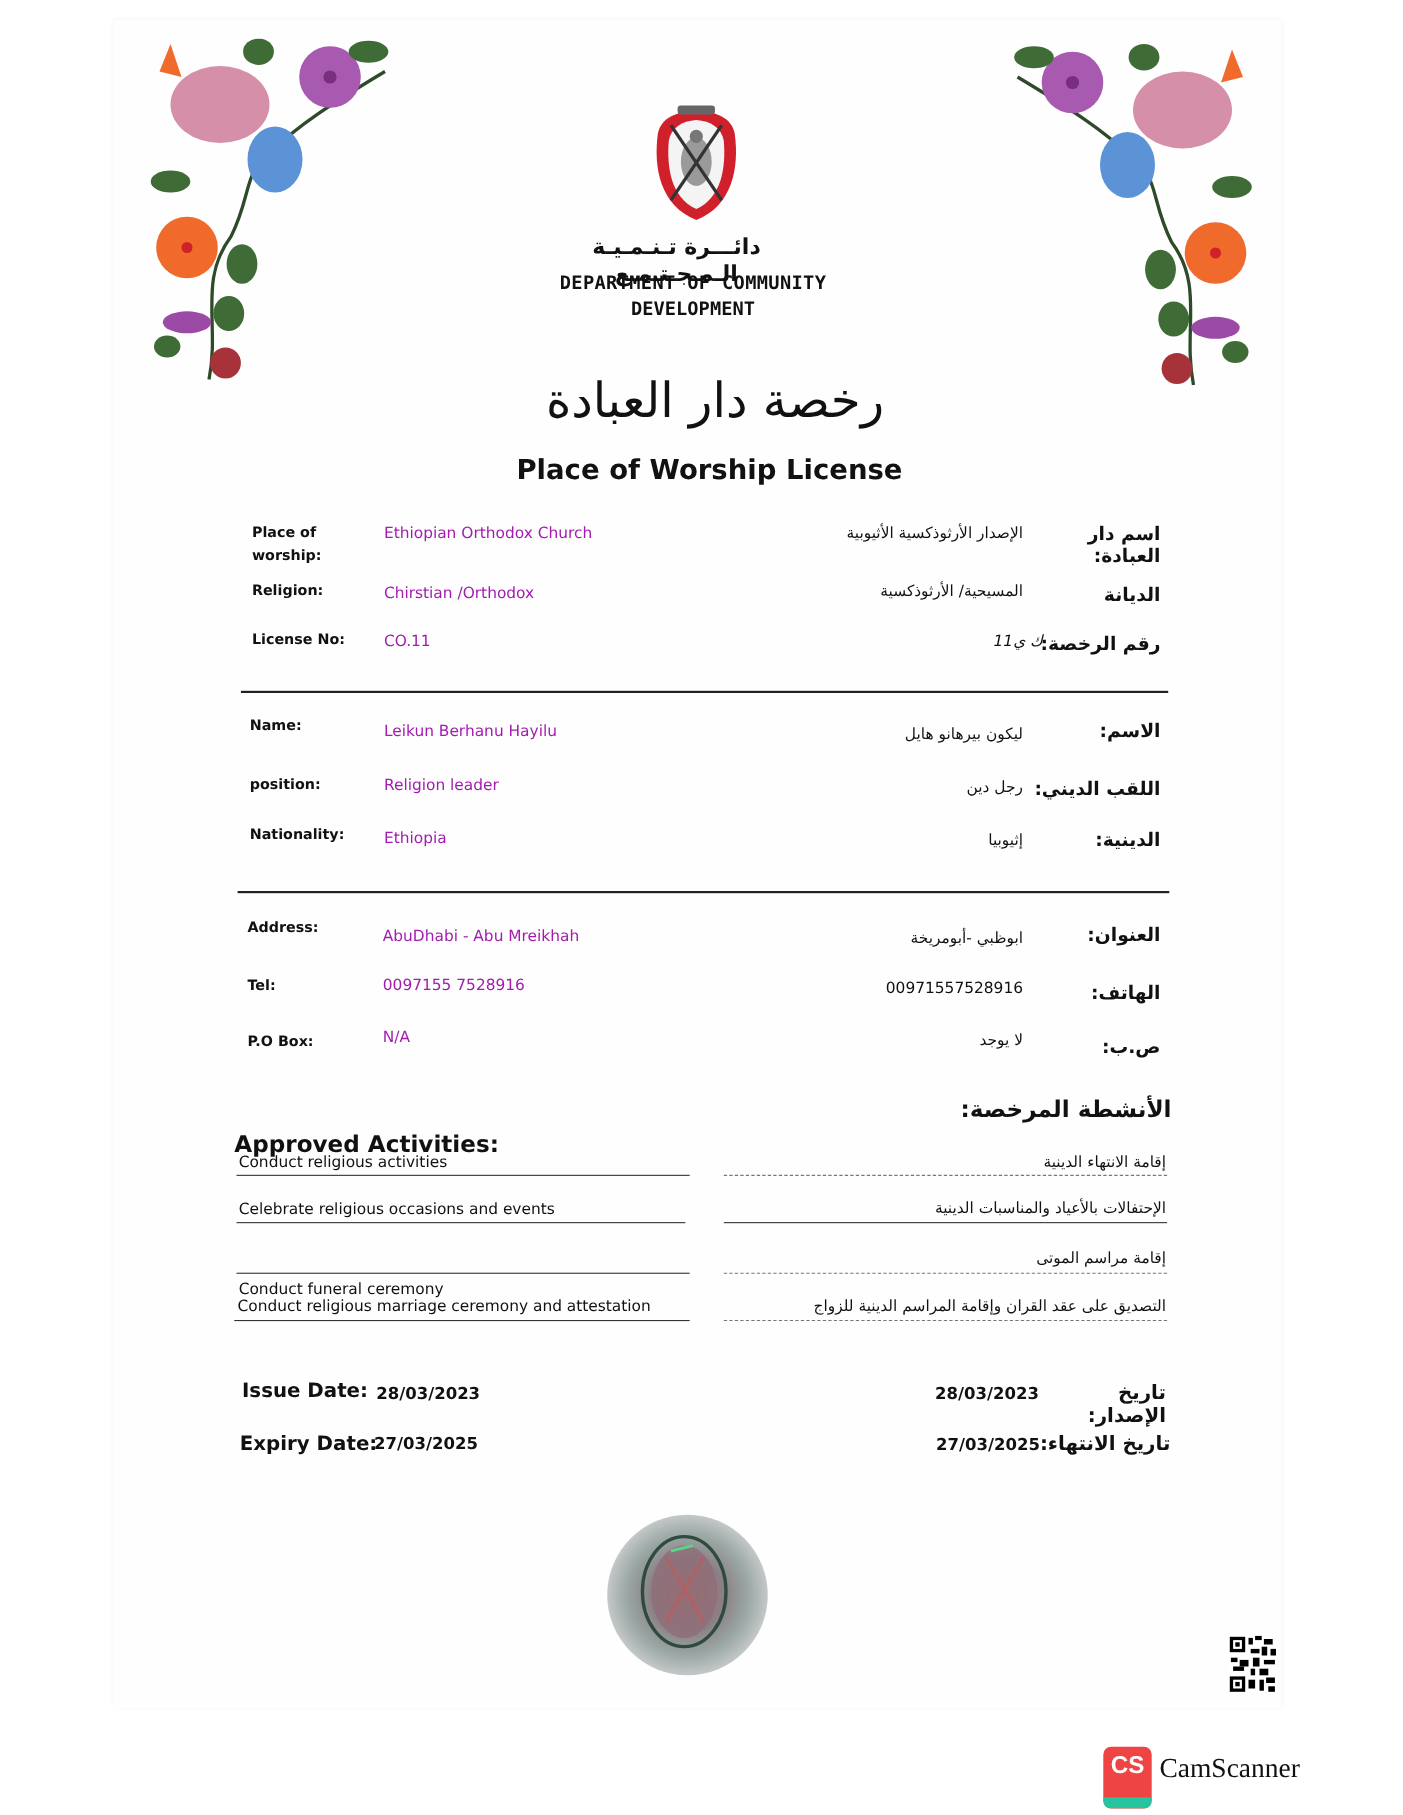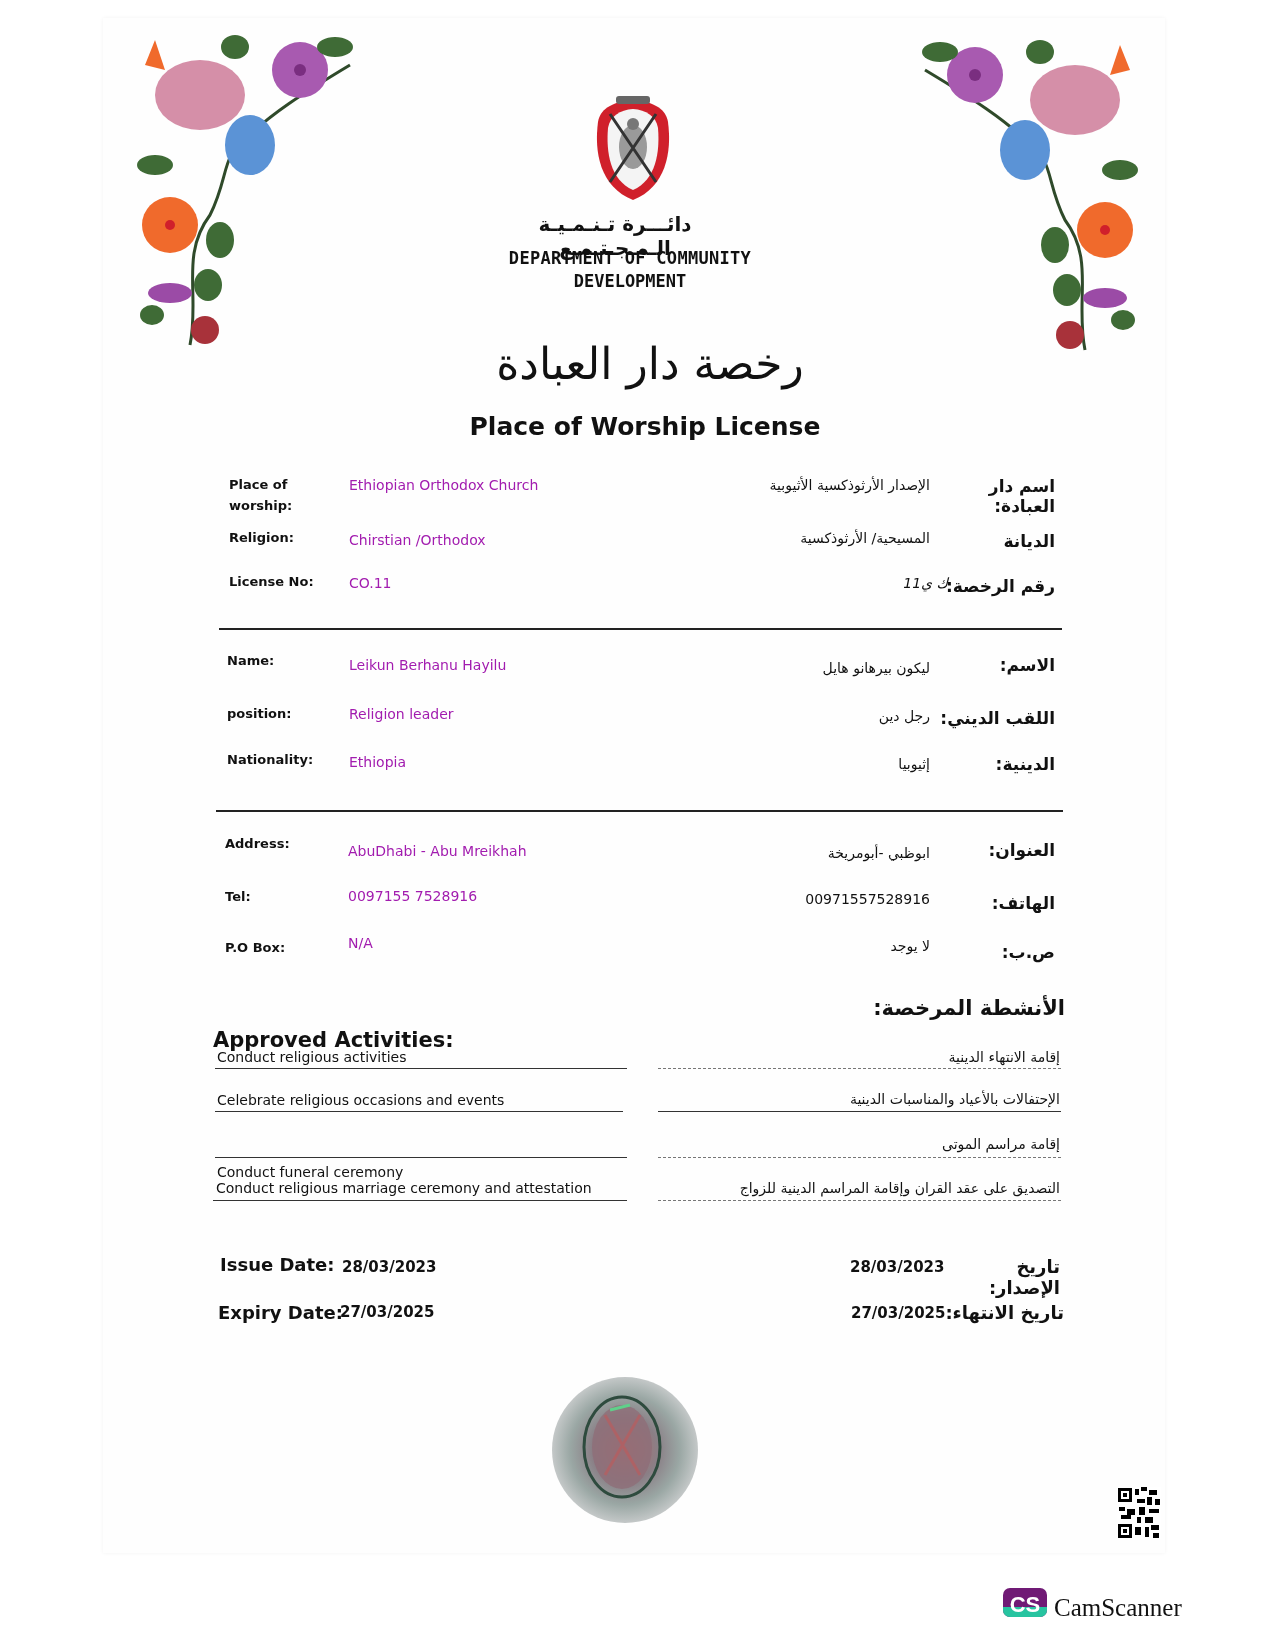--- a/index.html
+++ b/index.html
@@ -206,17 +206,17 @@
   <rect x="32" y="22" width="10" height="4" fill="#000"></rect>
     <rect x="4" y="28" width="10" height="4" fill="#000"></rect>
     <rect x="20" y="30" width="4" height="6" fill="#000"></rect>
   <rect x="28" y="30" width="8" height="6" fill="#000"></rect>
     <rect x="18" y="40" width="6" height="8" fill="#000"></rect>
     <rect x="28" y="40" width="4" height="10" fill="#000"></rect>
   <rect x="34" y="38" width="8" height="5" fill="#000"></rect>
     <rect x="36" y="46" width="6" height="5" fill="#000"></rect>
 </svg>
 
-<div class="abs" style="left:1003px;top:1588px;width:44px;height:29px;border-radius:7px;overflow:hidden;background:#701a75;">
+<div class="abs" style="left:1003px;top:1588px;width:44px;height:56px;border-radius:7px;overflow:hidden;background:#ef4444;">
   <div style="position:absolute;left:0;bottom:0;width:44px;height:10px;background:#27c4a0;"></div>
   <div style="position:absolute;left:0;top:4px;width:44px;text-align:center;color:#fff;font-weight:bold;font-size:22px;font-family:'Liberation Sans', sans-serif;">CS</div>
 </div>
 <div class="abs" style="left:1054px;top:1594px;font-size:25px;font-family:'Liberation Serif', serif;color:#111;">CamScanner</div>
 
 </body></html>

